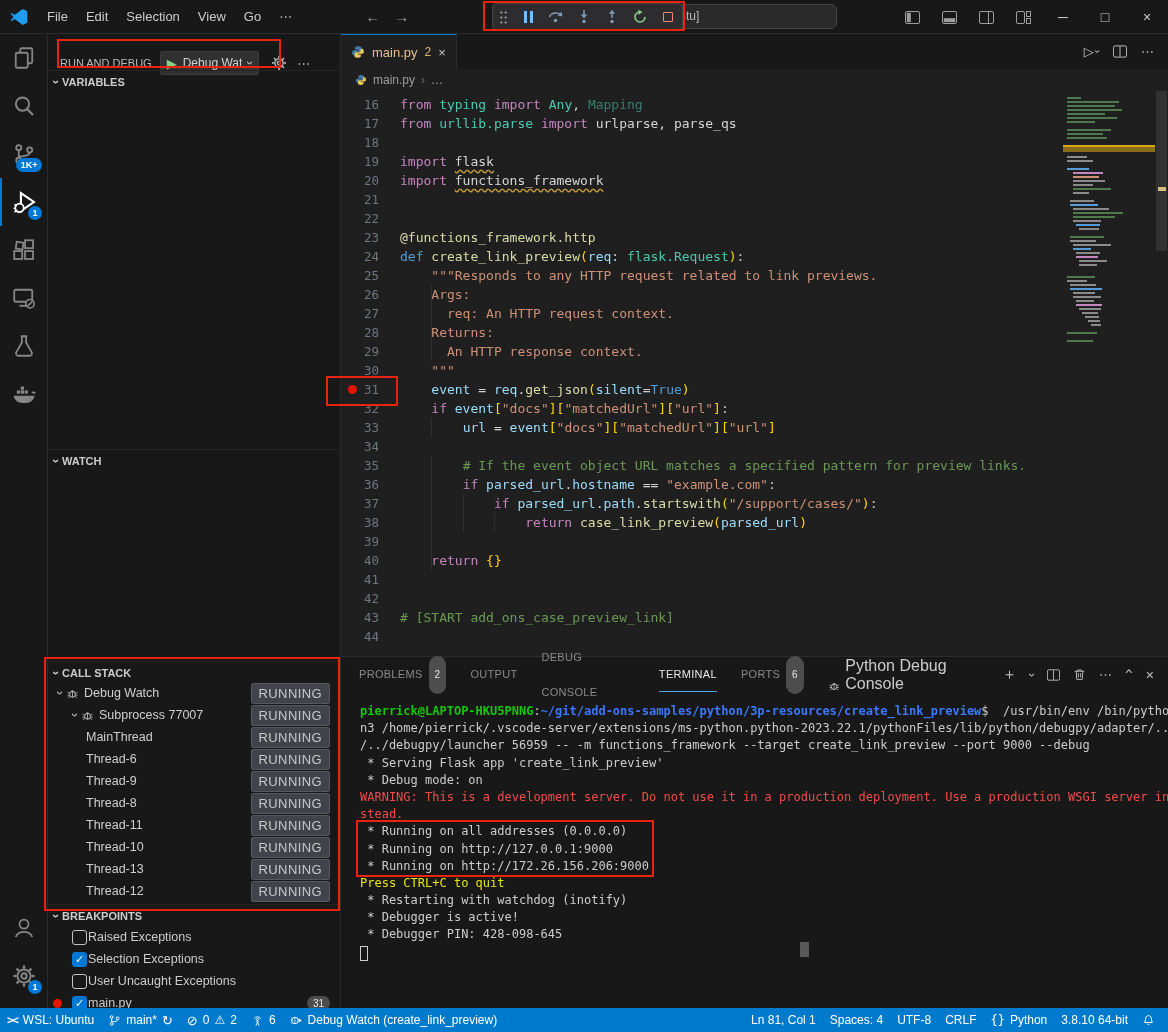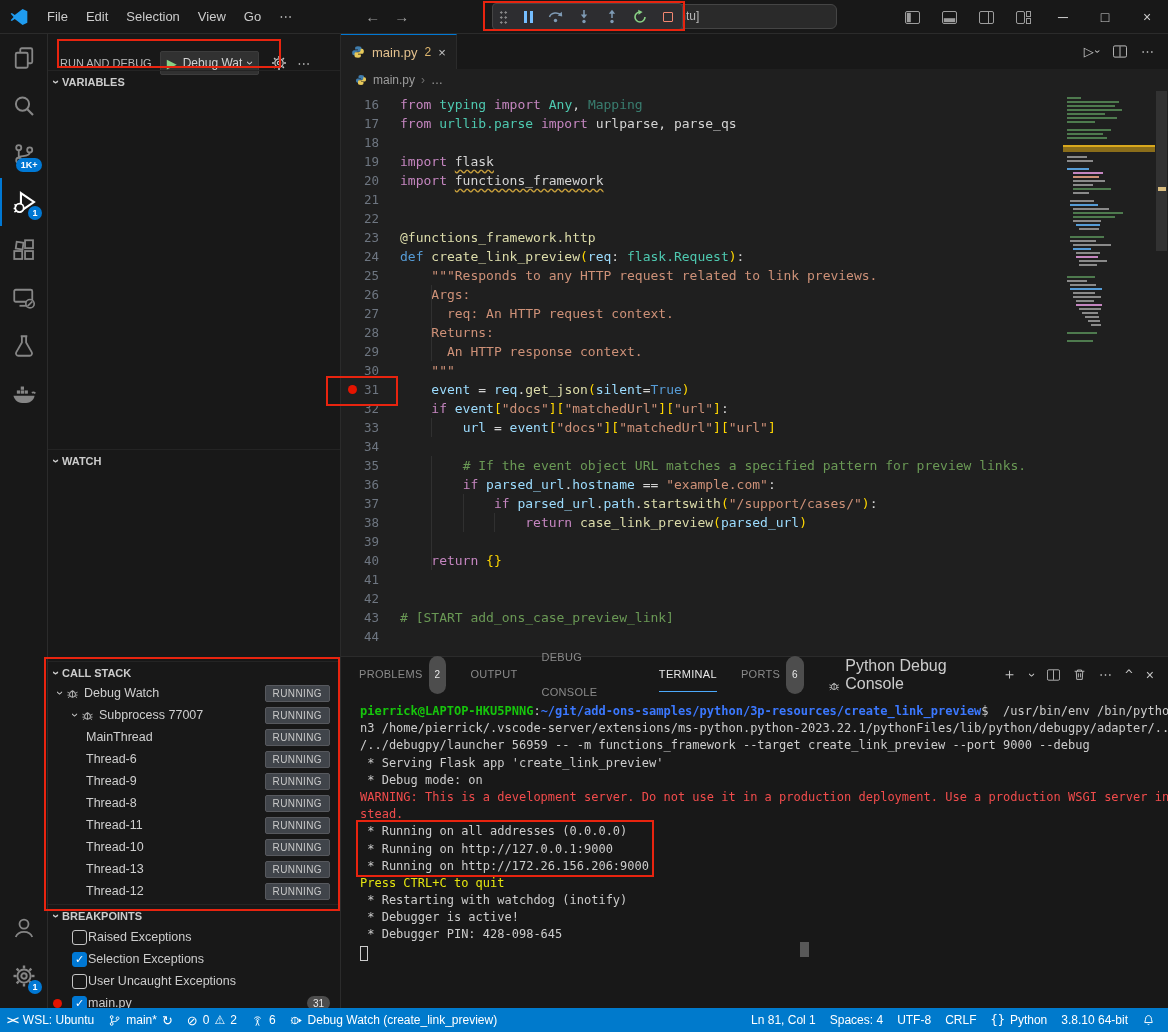--- a/index.html
+++ b/index.html
@@ -44,21 +44,21 @@
   #sb-title { font-size:11px; color:#bbbbbb; margin:0 8px 0 4px; white-space:nowrap; }
   #launch-box { display:flex; align-items:center; background:#313131; border:1px solid #3c3c3c; border-radius:2px;
     height:24px; padding:0 6px; gap:6px; }
   #launch-box .play { color:#89d185; font-size:13px; }
   #launch-name { color:#d2d2d2; font-size:12px; }
   .chev { display:inline-block; transform:rotate(90deg); font-size:12px; color:#cccccc; }
   .sec-hdr { position:absolute; left:0; width:100%; height:22px; display:flex; align-items:center; gap:4px;
     padding-left:6px; font-size:11px; font-weight:bold; color:#cccccc; border-top:1px solid #242424; }
   .cs-row { height:22px; display:flex; align-items:center; font-size:12.5px; color:#cfcfcf; }
   .cs-row .lbl { white-space:nowrap;text-align:right; }
-  .run-badge { margin-left:auto; margin-right:10px; font-size:10px; letter-spacing:.4px; color:#c8c8c8;
+  .run-badge { margin-left:auto; margin-right:10px; font-size:13px; letter-spacing:.4px; color:#c8c8c8;
     background:#40444a; border:1px solid #57595e; border-radius:2px; padding:2px 7px; }
   .bp-row { height:22px; display:flex; align-items:center; gap:1px; padding-left:24px; font-size:12.5px; position:relative; }
   .cb { width:15px; height:15px; border:1.4px solid #c5c5c5; border-radius:3px; background:transparent;
     font-size:11px; line-height:12px; text-align:center; color:#fff; flex:none; }
   .cb.on { background:#0078d4; border-color:#0078d4; }
   .bp-dot { position:absolute; left:5px; width:9px; height:9px; border-radius:50%; background:#e51400; }
   .count-badge { margin-left:auto; margin-right:10px; background:#4d4d4d; color:#e8e8e8; font-size:10px;
     border-radius:9px; padding:1.5px 6px; }
 
   

